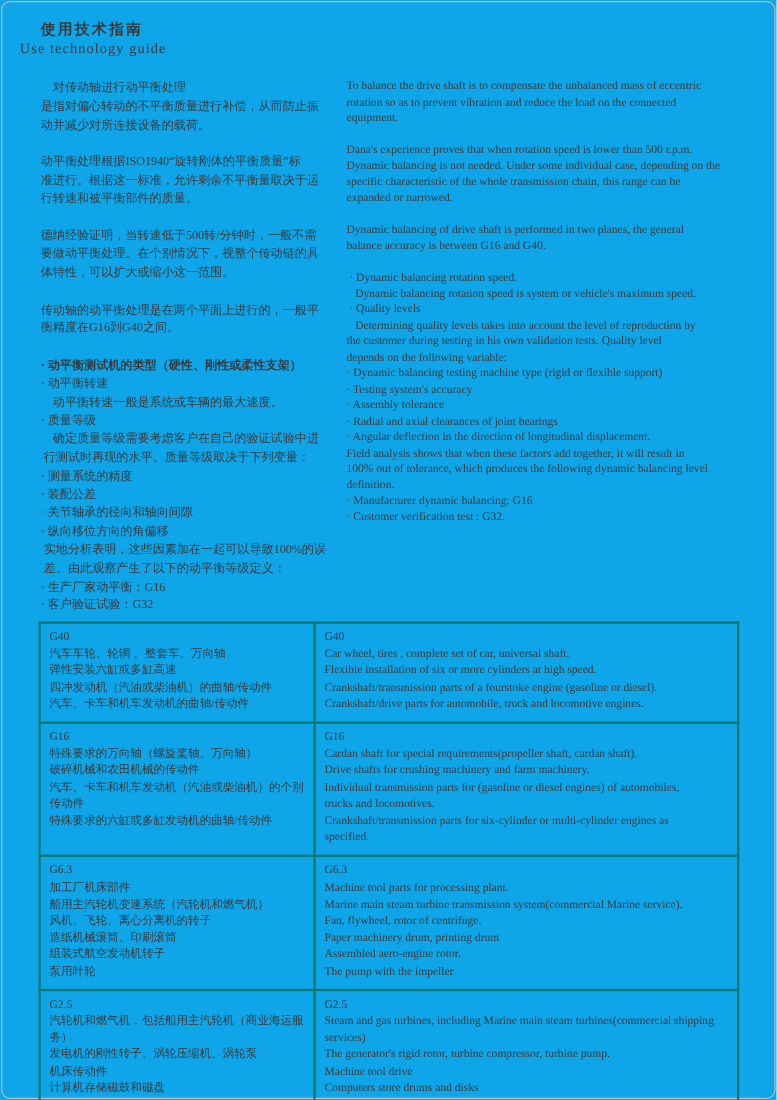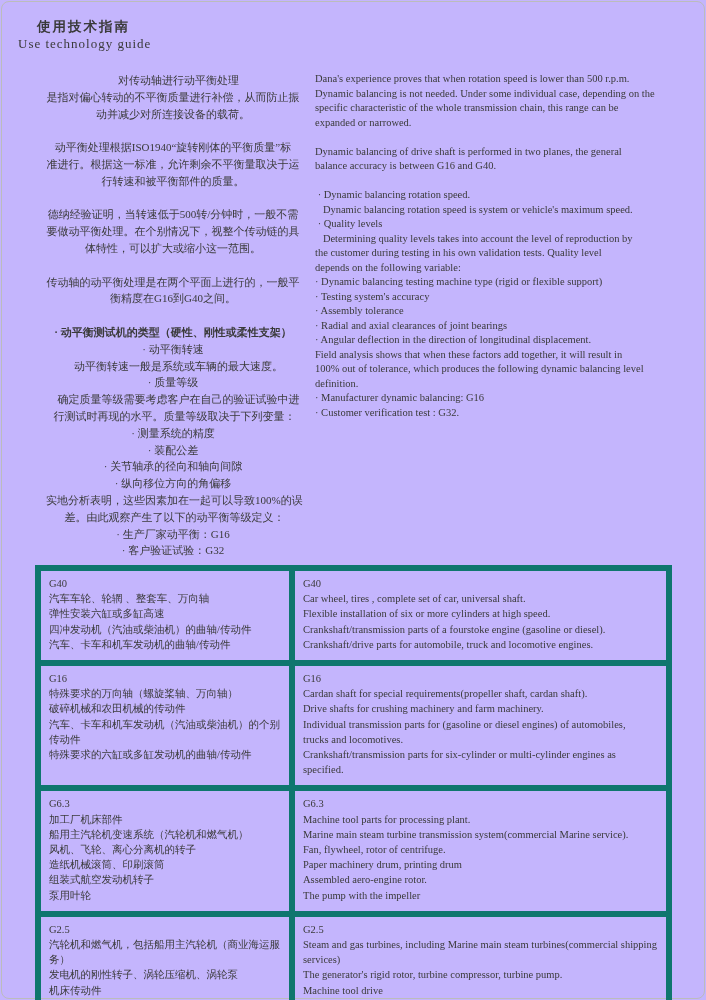--- a/index.html
+++ b/index.html
@@ -4,21 +4,21 @@
 <style>
   html, body {
     margin: 0;
     padding: 0;
     background: #ffffff;
   }
   .page {
     position: relative;
     width: 706px;
     height: 1000px;
-    background: #c4b5fd;
+    background: #0ea5e9;
     font-family: "Liberation Serif", "DejaVu Serif", serif;
     color: #3a3a3a;
     overflow: hidden;
     box-sizing: border-box;
   }
   .page-border {
     position: absolute;
     left: 1px; top: 1px; right: 1px; bottom: 1px;
     border: 1px solid #bcbcbc;
     border-radius: 8px;
@@ -51,34 +51,34 @@
     width: 272px;
     font-size: 11px;
     line-height: 16.8px;
   }
   .col-en {
     left: 315px;
     width: 368px;
     font-size: 10.5px;
     line-height: 14.5px;
   }
-  .col-zh .para { margin: 0 0 16.8px 0; text-align: center; }
+  .col-zh .para { margin: 0 0 16.8px 0; }
   .col-en .para { margin: 0 0 14.5px 0; }
   .para.tight { margin-bottom: 0; }
   .para.bold { font-weight: bold; }
   .grade-table {
     position: absolute;
     left: 35px;
     top: 565px;
     width: 637px;
     border-collapse: collapse;
     table-layout: fixed;
   }
   .grade-table td {
-    border: 6px solid #0f766e;
+    border: 2px solid #0f766e;
     vertical-align: top;
     padding: 5px 8px 8px 8px;
     font-size: 10.5px;
     line-height: 15.2px;
   }
   .grade-table td[data-name="table-cell-zh"] { width: 232px; }
   .grade-table tr:nth-child(1) td { height: 74px; }
   .grade-table tr:nth-child(2) td { height: 94px; }
   .grade-table tr:nth-child(3) td { height: 92px; }
   .grade-table tr:nth-child(4) td { height: 82px; }
@@ -107,21 +107,23 @@
 　确定质量等级需要考虑客户在自己的验证试验中进
  行测试时再现的水平。质量等级取决于下列变量：</div><div class="para" data-name="paragraph">· 测量系统的精度
 · 装配公差
 · 关节轴承的径向和轴向间隙
 · 纵向移位方向的角偏移
  实地分析表明，这些因素加在一起可以导致100%的误
  差。由此观察产生了以下的动平衡等级定义：
 · 生产厂家动平衡：G16
 · 客户验证试验：G32</div></div>
 
-  <div class="col col-en" data-name="right-column-english"><div class="para" data-name="paragraph">Dana's experience proves that when rotation speed is lower than 500 r.p.m.
+  <div class="col col-en" data-name="right-column-english"><div class="para" data-name="paragraph">To balance the drive shaft is to compensate the unbalanced mass of eccentric
+rotation so as to prevent vibration and reduce the load on the connected
+equipment.</div><div class="para" data-name="paragraph">Dana's experience proves that when rotation speed is lower than 500 r.p.m.
 Dynamic balancing is not needed. Under some individual case, depending on the
 specific characteristic of the whole transmission chain, this range can be
 expanded or narrowed.</div><div class="para" data-name="paragraph">Dynamic balancing of drive shaft is performed in two planes, the general
 balance accuracy is between G16 and G40.</div><div class="para" data-name="paragraph"> · Dynamic balancing rotation speed.
    Dynamic balancing rotation speed is system or vehicle's maximum speed.
  · Quality levels
    Determining quality levels takes into account the level of reproduction by
 the customer during testing in his own validation tests. Quality level
 depends on the following variable:
 · Dynamic balancing testing machine type (rigid or flexible support)

